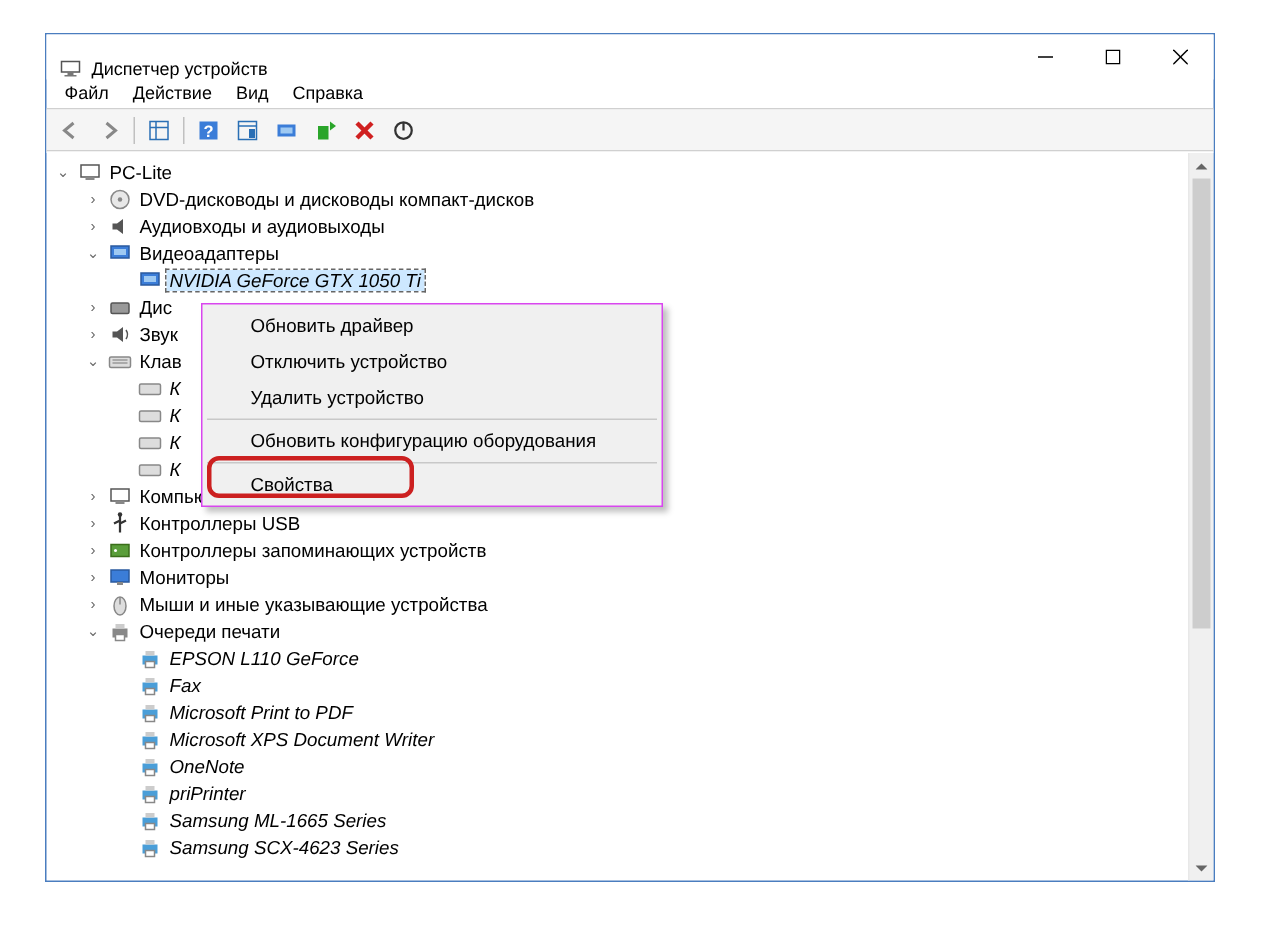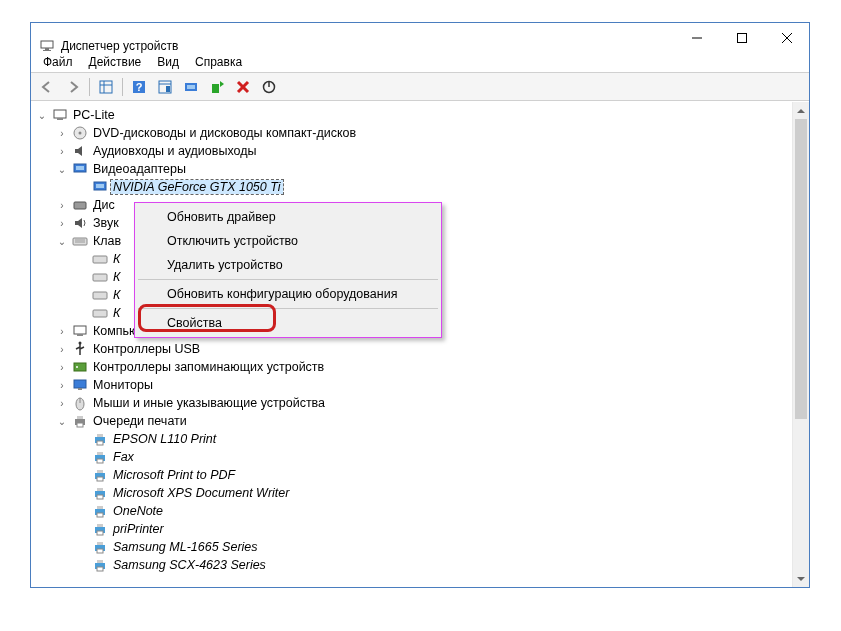--- a/index.html
+++ b/index.html
@@ -325,21 +325,21 @@
         </div>
       <div class="node ind2">
           <span class="expander"></span>
           <span class="nicon">
             <svg width="16" height="16">
               <rect x="3" y="6" width="10" height="6" fill="#4a9ed8"></rect>
               <rect x="5" y="3" width="6" height="3" fill="#ccc"></rect>
               <rect x="5" y="10" width="6" height="4" fill="#fff" stroke="#888"></rect>
             </svg>
           </span>
-          <span class="nlabel">EPSON L110 Print</span>
+          <span class="nlabel">EPSON L110 GeForce</span>
         </div>
       <div class="node ind2">
           <span class="expander"></span>
           <span class="nicon">
             <svg width="16" height="16">
               <rect x="3" y="6" width="10" height="6" fill="#4a9ed8"></rect>
               <rect x="5" y="3" width="6" height="3" fill="#ccc"></rect>
               <rect x="5" y="10" width="6" height="4" fill="#fff" stroke="#888"></rect>
             </svg>
           </span>

